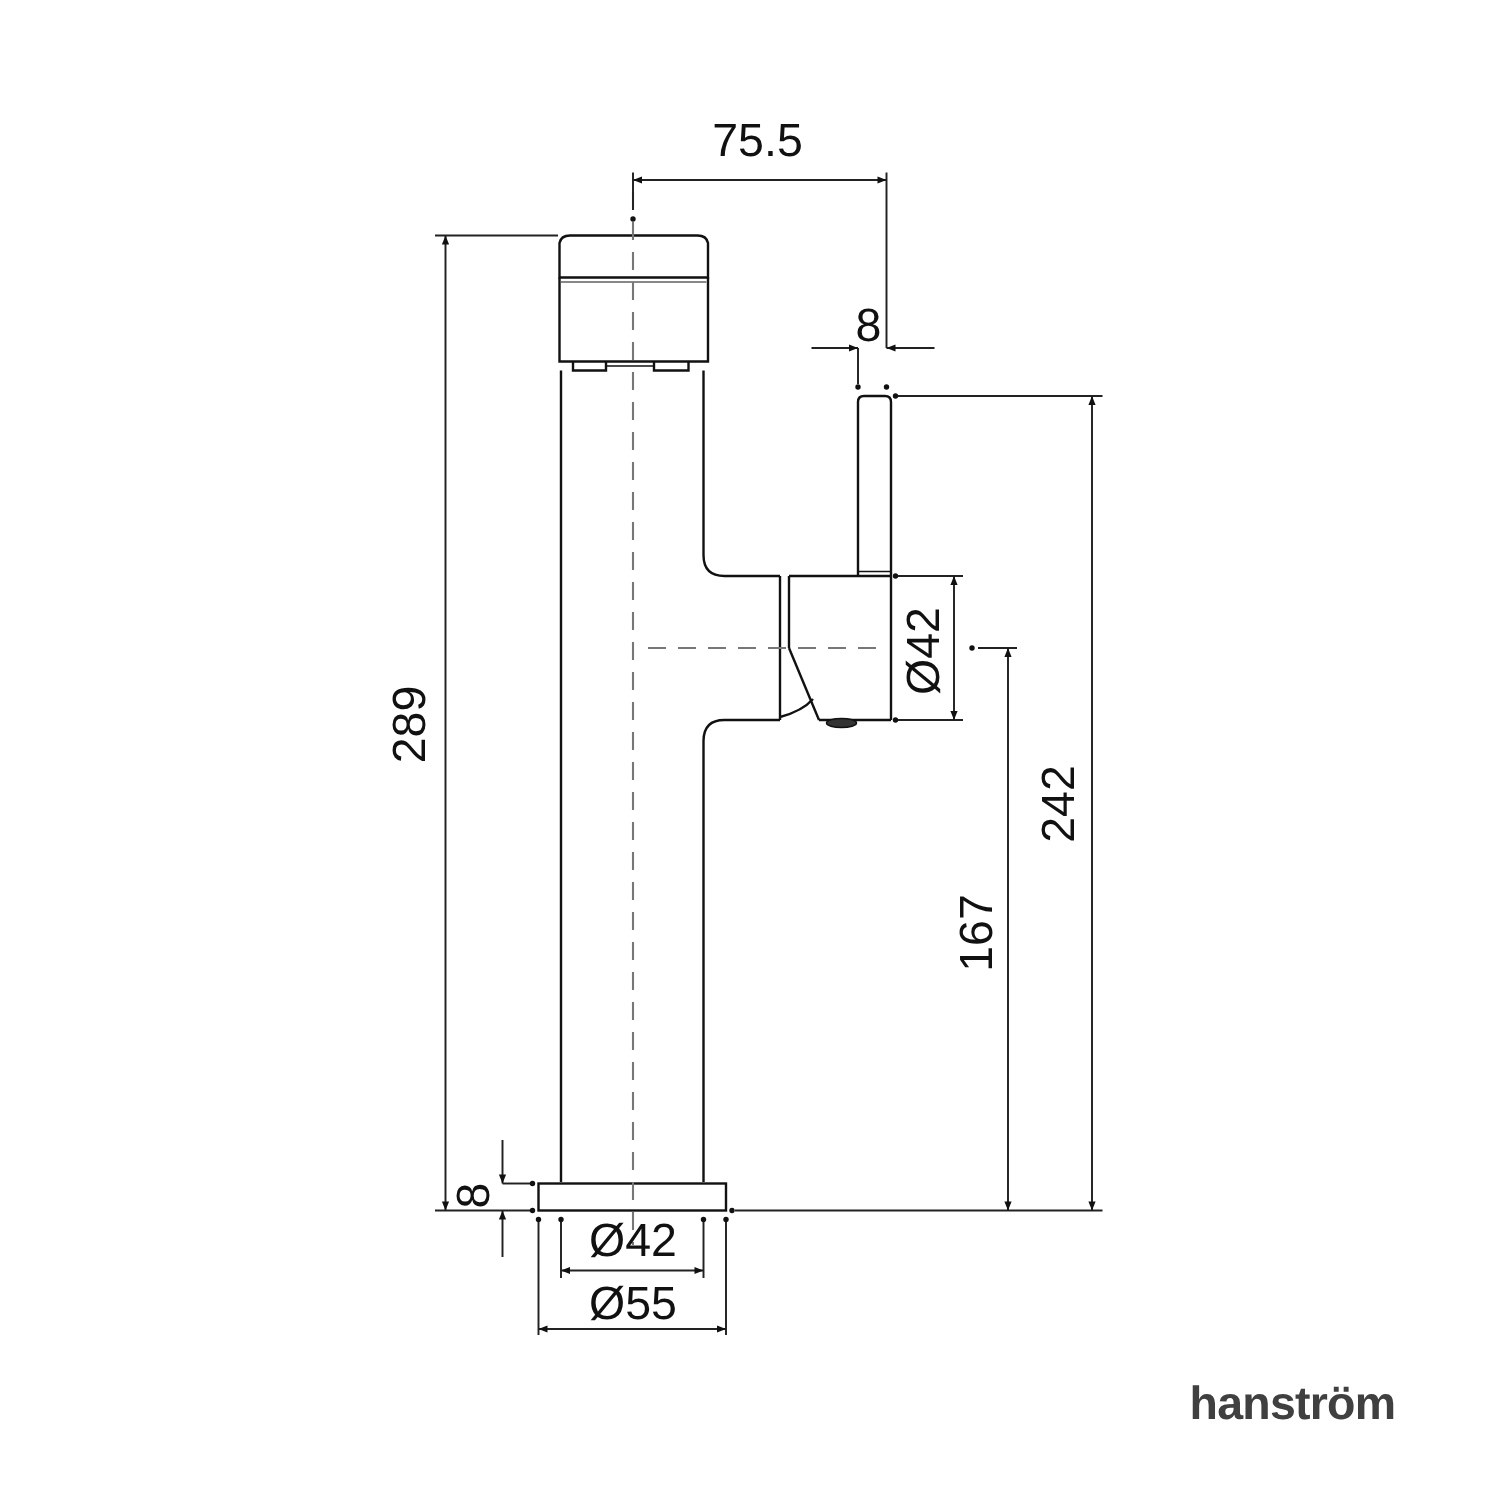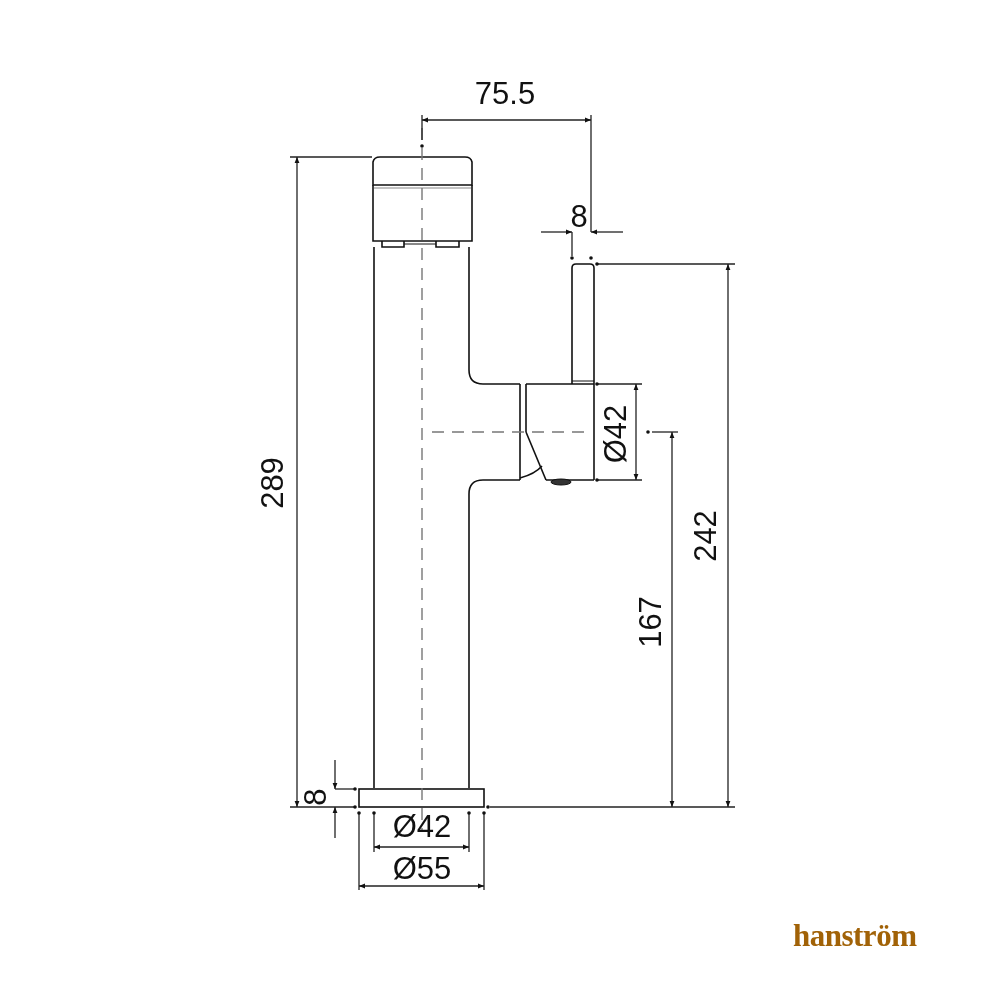--- a/index.html
+++ b/index.html
@@ -1,19 +1,19 @@
 <!DOCTYPE html>
 <html><head>
   <meta charset="utf-8">
   <style>
     html, body { margin: 0; padding: 0; background: #ffffff; }
     body { width: 1000px; height: 1000px; position: relative; overflow: hidden; font-family: "Liberation Sans", sans-serif; }
     #drawing { position: absolute; left: 0; top: 0; width: 1000px; height: 1000px; }
     .dim-text { font-family: "Liberation Sans", sans-serif; font-size: 31px; fill: #111; }
-    .brand { position: absolute; left: 793px; top: 918px; font-family: Liberation Serif, serif; font-weight: bold; font-size: 31px; letter-spacing: -0.5px; color: #a16207; }
+    .brand { position: absolute; left: 793px; top: 918px; font-family: Liberation Sans, sans-serif; font-weight: bold; font-size: 31px; letter-spacing: -0.5px; color: #404040; }
   </style>
 </head>
 <body>
 
 <svg id="drawing" viewBox="0 0 1000 1000" xmlns="http://www.w3.org/2000/svg">
   <defs>
     <marker id="arr" viewBox="0 0 10 10" refX="10" refY="5" markerWidth="10" markerHeight="6" orient="auto-start-reverse" markerUnits="userSpaceOnUse">
       <path d="M0,1 L10,5 L0,9 z" fill="#111"></path>
     </marker>
   </defs>

